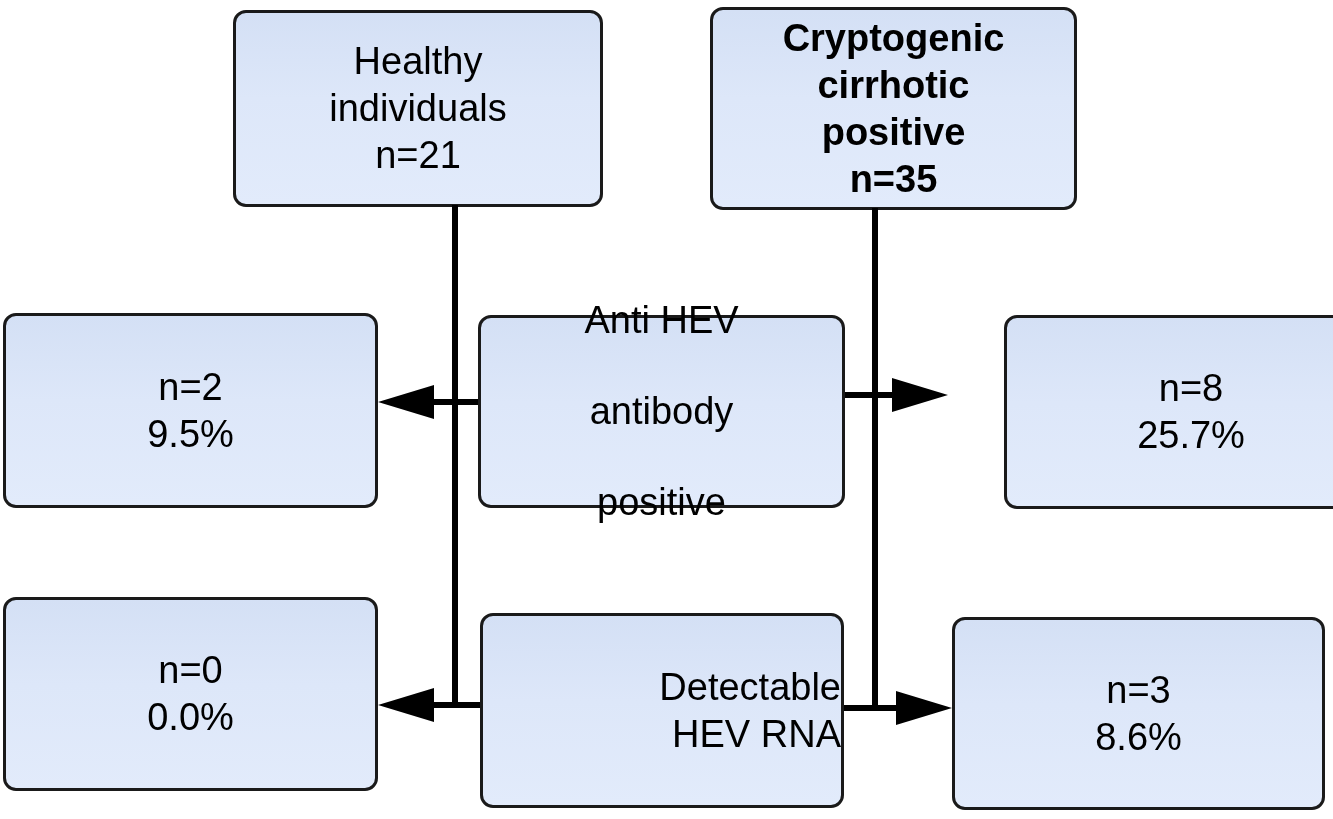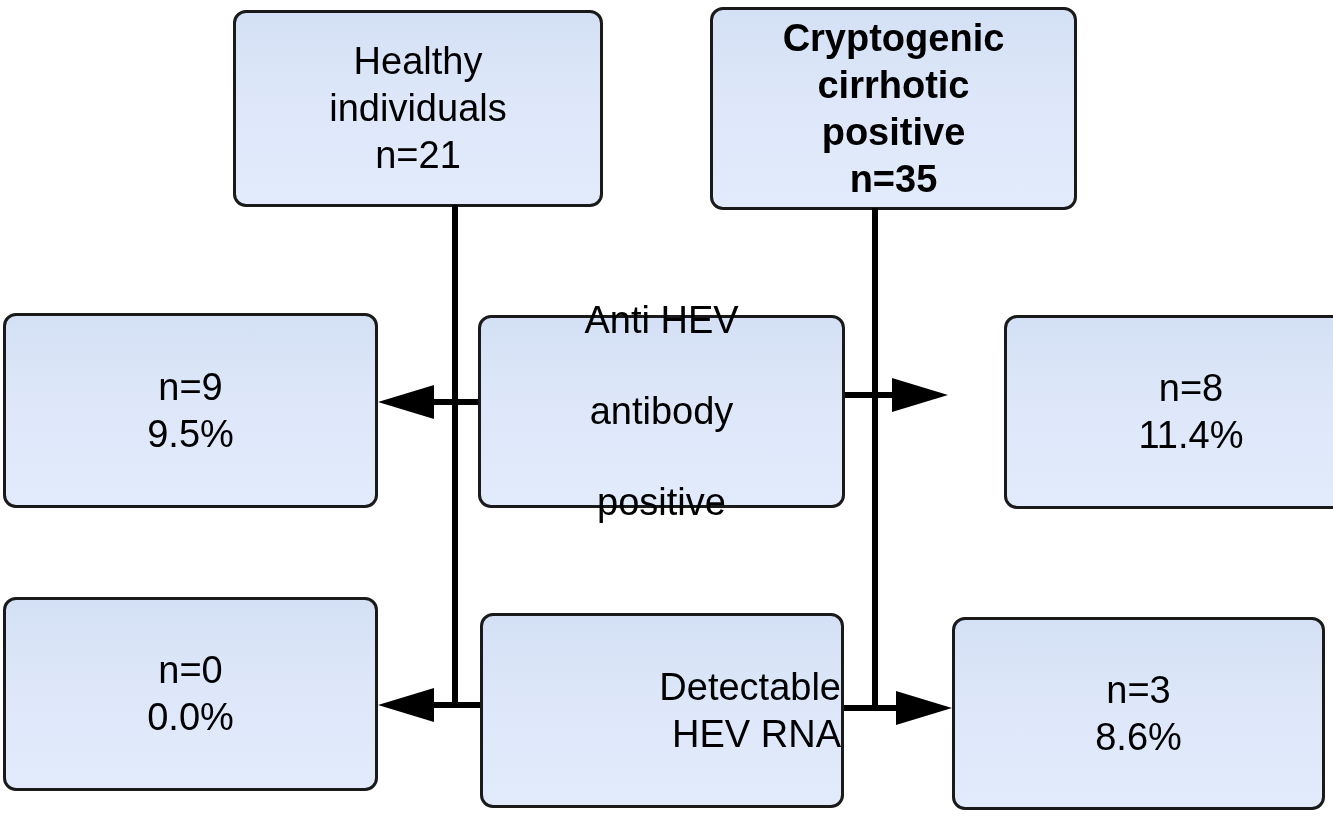--- a/index.html
+++ b/index.html
@@ -77,31 +77,31 @@
     <span>n=21</span>
   </div>
   <div class="node" id="box-cryptogenic">
     <span>Cryptogenic</span>
     <span>cirrhotic</span>
     <span>positive</span>
     <span>n=35</span>
   </div>
 
   <div class="node" id="box-n2">
-    <span>n=9</span>
+    <span>n=2</span>
     <span>9.5%</span>
   </div>
   <div class="node" id="box-antihev">
     <span>Anti HEV</span>
     <span>antibody</span>
     <span>positive</span>
   </div>
   <div class="node" id="box-n8">
     <span>n=8</span>
-    <span>11.4%</span>
+    <span>25.7%</span>
   </div>
 
   <div class="node" id="box-n0">
     <span>n=0</span>
     <span>0.0%</span>
   </div>
   <div class="node" id="box-detectable">
     <span>Detectable</span>
     <span>HEV RNA</span>
   </div>

